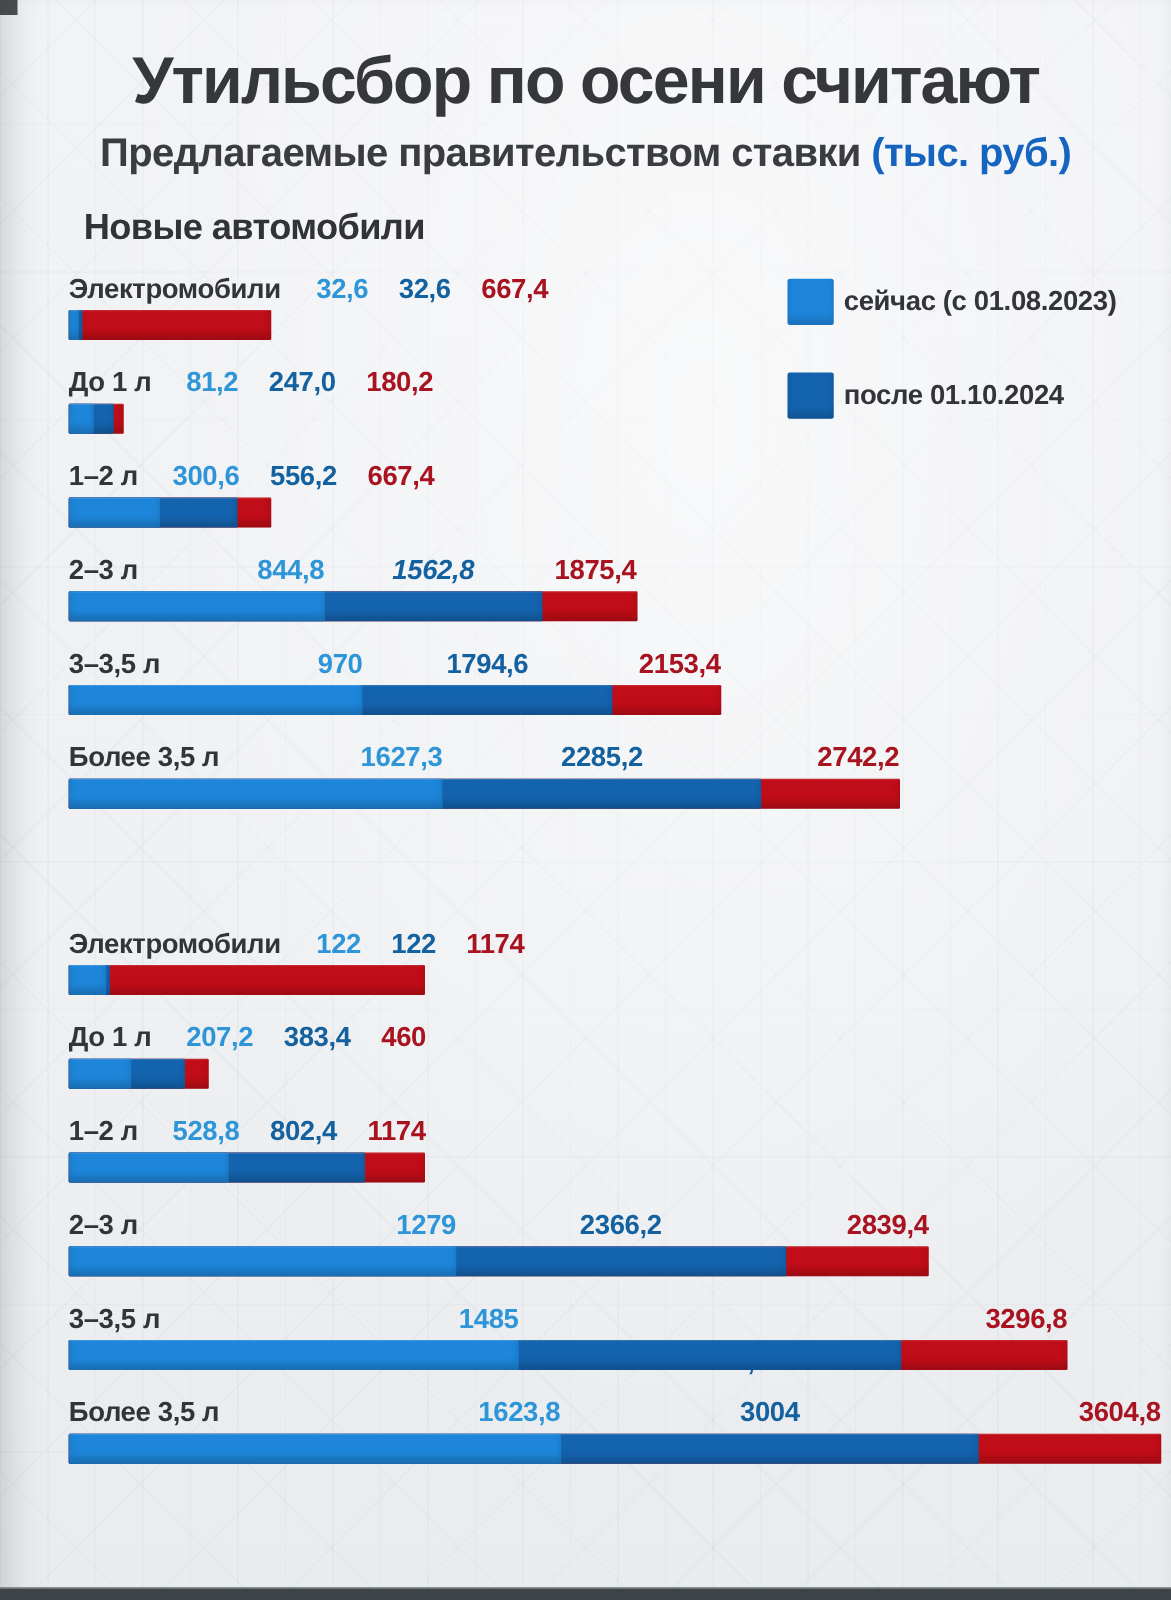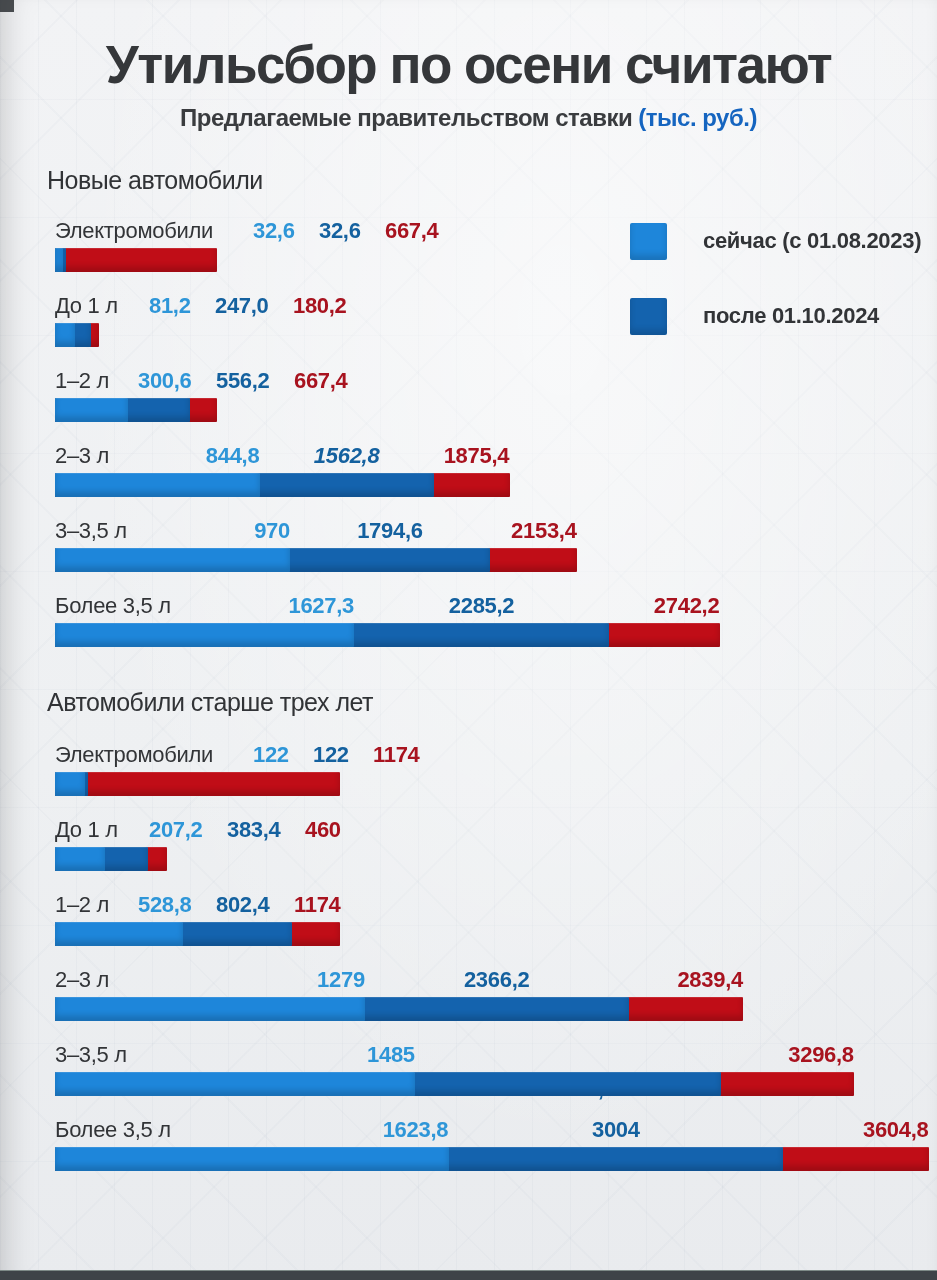--- a/index.html
+++ b/index.html
@@ -20,58 +20,58 @@
   .corner-mark{position:absolute;left:0;top:0;width:14px;height:12px;background:#2c2f33;opacity:.85;}
   .bottom-bar{position:absolute;left:0;bottom:0;width:100%;height:9px;background:#3e4348;border-top:1px solid #7d8a87;}
 
   .title{
     position:absolute;top:34px;left:0;width:100%;
     text-align:center;font-size:53px;font-weight:bold;letter-spacing:-1.5px;
     color:#35373a;
   }
   .subtitle{
     position:absolute;top:104px;left:0;width:100%;
-    text-align:center;font-size:24px;font-weight:bold;letter-spacing:-0.5px;color:#3a3c3f;
+    text-align:center;font-size:32px;font-weight:bold;letter-spacing:-0.5px;color:#3a3c3f;
   }
   .subtitle .unit{color:#1565c0;}
 
   .section-title{
-    position:absolute;left:47px;
-    font-size:25px;font-weight:normal;letter-spacing:-0.5px;color:#313336;
+    position:absolute;left:67px;
+    font-size:29px;font-weight:bold;letter-spacing:-0.5px;color:#313336;
   }
   #section1-title{top:166px;}
   #section2-title{top:688px;}
 
   .rows{position:absolute;left:55px;width:874px;}
   #rows-new{top:216px;}
   #rows-old{top:740px;}
 
   .row{margin-bottom:19px;}
   .row-line{position:relative;height:29px;margin-bottom:3px;}
   .row-label{
-    display:inline-block;font-size:22px;font-weight:normal;letter-spacing:-0.3px;color:#323437;
+    display:inline-block;font-size:22px;font-weight:bold;letter-spacing:-0.3px;color:#323437;
     line-height:29px;white-space:nowrap;
   }
   .num{
     position:absolute;top:0;font-size:22px;font-weight:bold;letter-spacing:-0.3px;
     line-height:29px;white-space:nowrap;
   }
   .bar{
     position:relative;height:24px;border-radius:1px;
   }
   .seg{
     position:absolute;left:0;top:0;height:100%;border-radius:1px;
     box-shadow: inset 0 -5px 6px rgba(0,0,0,.18), inset 0 1px 0 rgba(255,255,255,.12);
   }
 
   .legend{position:absolute;left:630px;top:222px;}
   .legend-item{display:flex;align-items:center;height:38px;margin-bottom:37px;}
   .legend-swatch{width:37px;height:37px;border-radius:2px;flex:0 0 auto;
     box-shadow: inset 0 -5px 6px rgba(0,0,0,.15);}
-  .legend-label{margin-left:36px;font-size:22px;font-weight:bold;letter-spacing:-0.3px;color:#323437;white-space:nowrap;}
+  .legend-label{margin-left:8px;font-size:22px;font-weight:bold;letter-spacing:-0.3px;color:#323437;white-space:nowrap;}
 
   .footer{
     position:absolute;left:55px;top:1190px;width:860px;height:62px;
     display:flex;align-items:center;justify-content:space-between;
   }
   .source{
     font-family:"Liberation Serif","DejaVu Serif",serif;
     font-size:21.5px;color:#54585d;letter-spacing:0.4px;
   }
   .logo{display:flex;align-items:center;}
@@ -150,21 +150,20 @@
       <div class="legend-item">
         <span class="legend-swatch" style="background: rgb(30, 134, 218);"></span>
         <span class="legend-label">сейчас (с 01.08.2023)</span>
       </div>
       <div class="legend-item">
         <span class="legend-swatch" style="background: rgb(20, 99, 174);"></span>
         <span class="legend-label">после 01.10.2024</span>
       </div>
     </div>
 
-  <div class="section-title" id="section2-title">Автомобили старше трех лет</div>
 
   <div class="rows" id="rows-old">
       <div class="row">
         <div class="row-line"><span class="row-label">Электромобили</span><span class="num" style="color: rgb(46, 150, 216); left: 198px;">122</span><span class="num" style="color: rgb(20, 97, 159); left: 258px;">122</span><span class="num" style="color: rgb(168, 19, 31); left: 318px;">1174</span></div>
         <div class="bar">
           <span class="seg" style="width: 284.642px; background: rgb(192, 13, 23);"></span>
           <span class="seg" style="width: 32.5794px; background: rgb(20, 99, 174);"></span>
           <span class="seg" style="width: 29.5794px; background: rgb(30, 134, 218);"></span>
         </div>
       </div>

